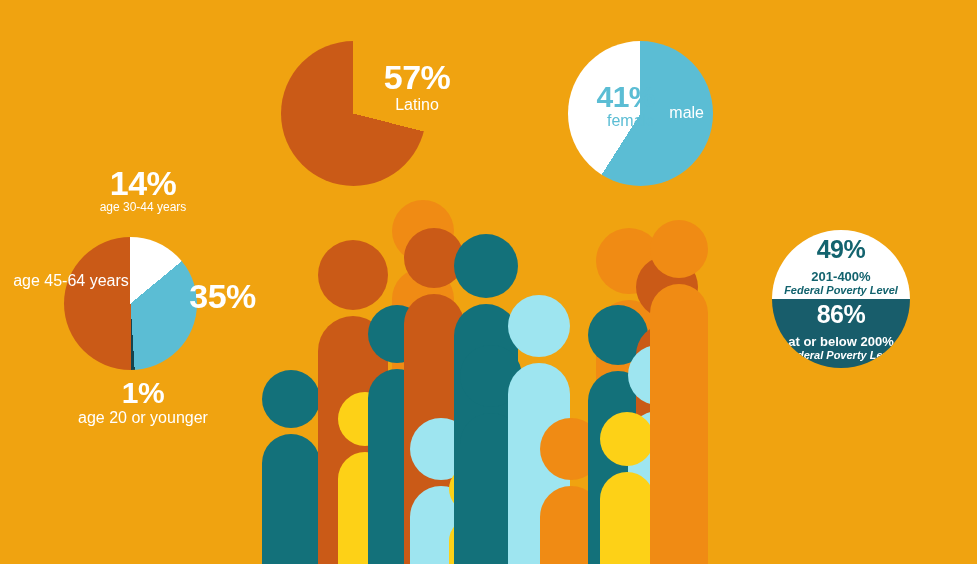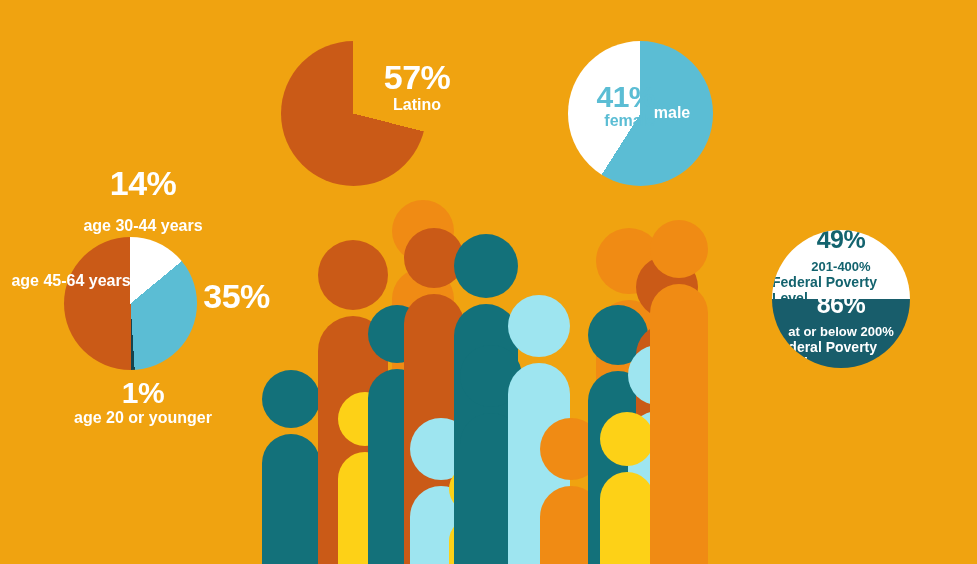--- a/index.html
+++ b/index.html
@@ -15,21 +15,21 @@
     overflow:hidden;
     background:#F0A310;
   }
   
   .pct{
     font-weight:bold;
     line-height:1;
     letter-spacing:-0.5px;
   }
   .lbl{
-    font-weight:bold;
+    font-weight:normal;
     line-height:1.15;
   }
   .white{color:#ffffff;}
   .teal-txt{color:#13636E;}
   .cyan-txt{color:#5BBDD4;}
 
   
   #latino-pie{
     position:absolute;
     left:281px; top:41px;
@@ -64,50 +64,50 @@
     width:78px; text-align:right;
   }
   #female-text .pct{font-size:30px;}
   #female-text .lbl{font-size:16px;}
   #male-text{
     position:absolute;
     left:640px; top:104px;
     width:80px; text-align:left;
   }
   #male-text .pct{font-size:30px;}
-  #male-text .lbl{font-size:16px;text-align:center;width:64px;}
+  #male-text .lbl{font-size:16px;text-align:right;width:64px;}
 
   
   #age-pie{
     position:absolute;
     left:64px; top:237px;
     width:133px; height:133px;
     border-radius:50%;
     background:conic-gradient(from 0deg,
       #ffffff 0deg 50.4deg,
       #5BBDD4 50.4deg 176.4deg,
       #14444E 176.4deg 180deg,
       #CA5A17 180deg 360deg);
   }
   #age-3044{
     position:absolute; left:48px; top:166px;
     width:190px; text-align:center;
   }
   #age-3044 .pct{font-size:34px;}
-  #age-3044 .lbl{font-size:16px;margin-top:17px;}
+  #age-3044 .lbl{font-size:12px;margin-top:1px;}
 
   #age-4564{
     position:absolute; left:0px; top:271px;
     width:142px; text-align:center;
   }
   #age-4564 .pct{font-size:34px;}
   #age-4564 .lbl{font-size:16px;margin-top:1px;}
 
   #age-1929{
-    position:absolute; left:164px; top:279px;
+    position:absolute; left:150px; top:279px;
     width:145px; text-align:center;
   }
   #age-1929 .pct{font-size:34px;}
   #age-1929 .lbl{font-size:16px;margin-top:1px;}
 
   #age-18{
     position:absolute; left:40px; top:378px;
     width:206px; text-align:center;
   }
   #age-18 .pct{font-size:30px;}
@@ -128,21 +128,21 @@
     padding-top:4px;box-sizing:border-box;
   }
   #poverty-bottom{
     position:absolute;left:0;top:50%;width:100%;height:50%;
     background:#185D6B;
     display:flex;flex-direction:column;align-items:center;justify-content:center;
     padding-bottom:4px;box-sizing:border-box;
   }
   #poverty-circle .pct{font-size:25px;}
   #poverty-circle .l1{font-size:13px;font-weight:bold;margin-top:7px;}
-  #poverty-circle .l2{font-size:14px;font-weight:bold;margin-top:0px;}
+  #poverty-circle .l2{font-size:11px;font-weight:bold;margin-top:0px;font-style:italic;}
 
   
   #crowd{position:absolute;left:0;top:0;width:977px;height:564px;}
   .person{position:absolute;}
   .head{position:absolute;border-radius:50%;}
   .body{position:absolute;}
 </style>
 </head>
 <body>
 

